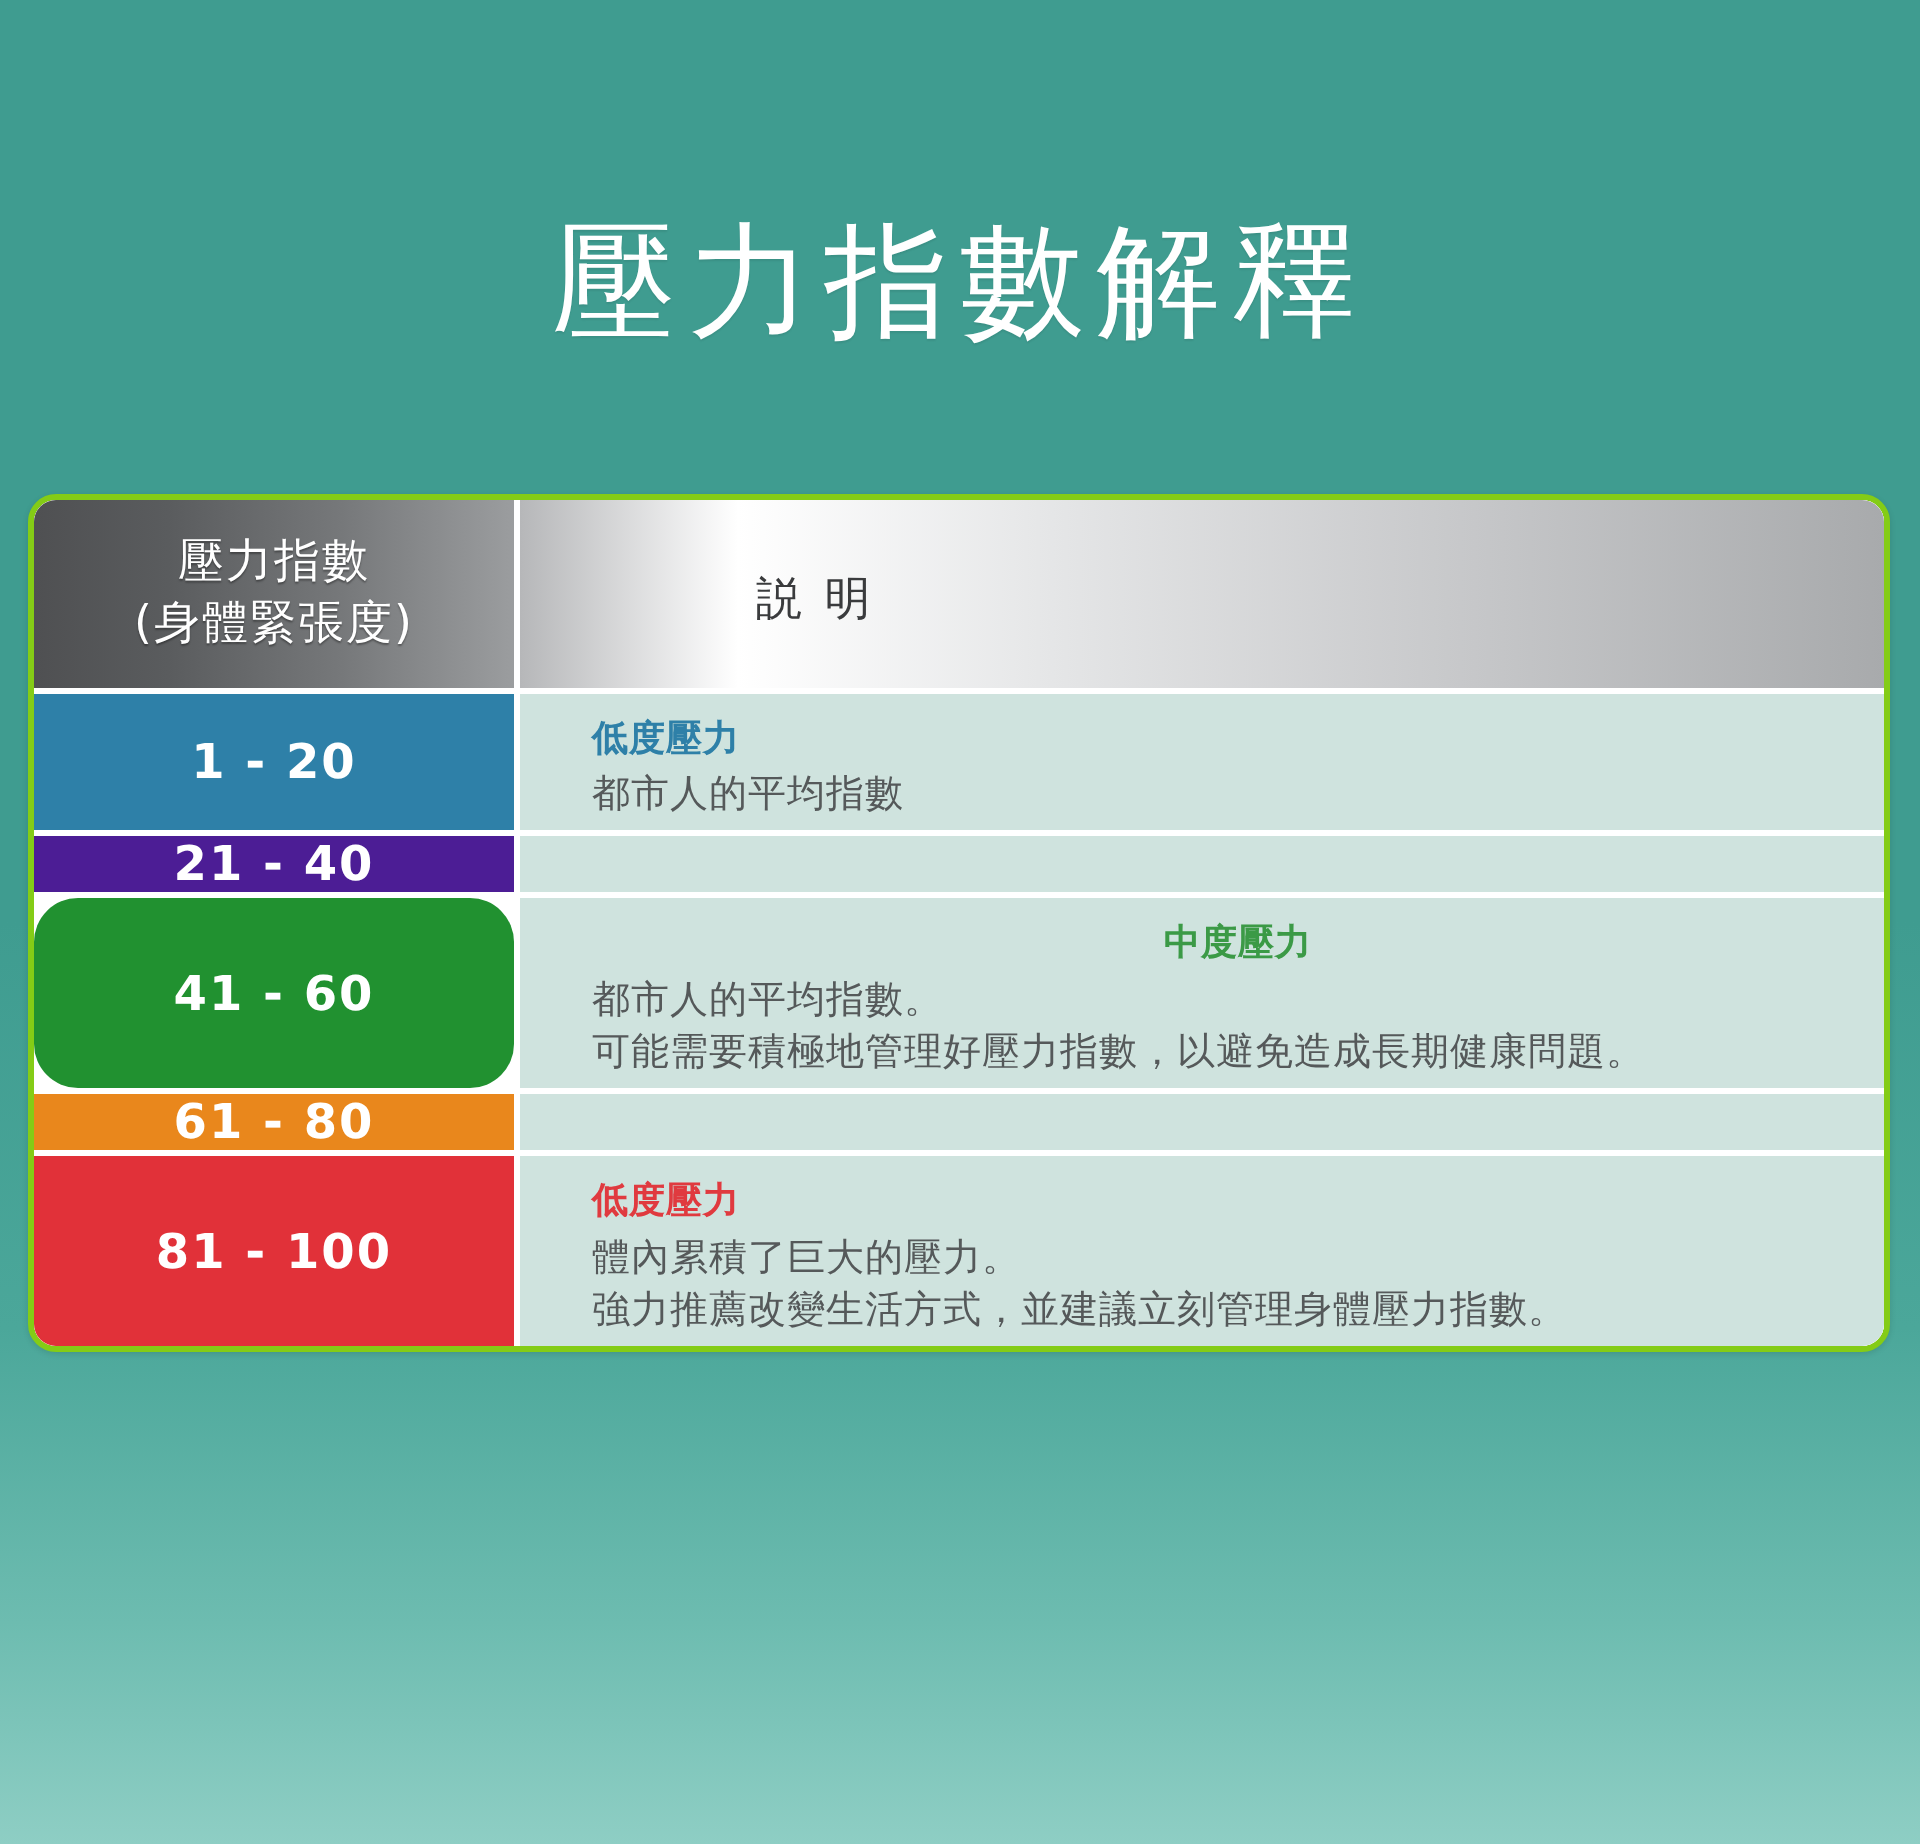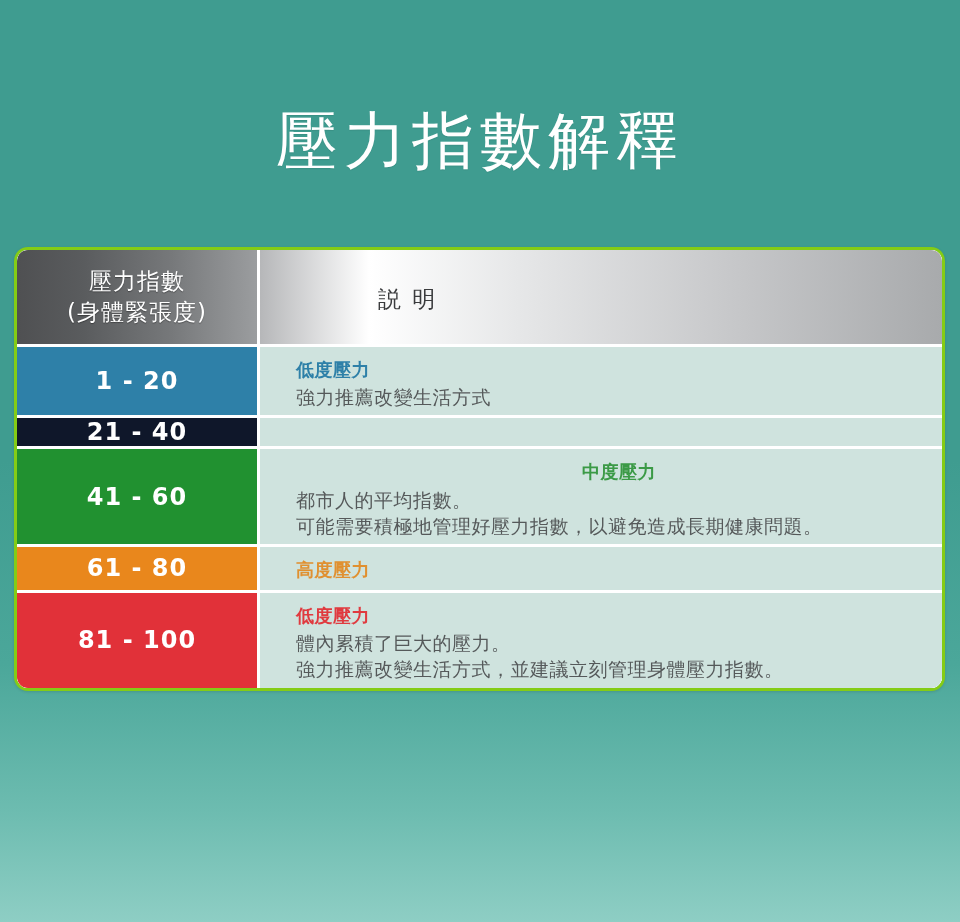--- a/index.html
+++ b/index.html
@@ -126,22 +126,22 @@
   }
   .desc-line {
     font-size: 19px;
     color: #55595a;
     line-height: 1.38;
     letter-spacing: 0.5px;
   }
 
   
   .band-0 .cell-left { background: #2e80a8; }
-  .band-1 .cell-left { background: #0f172a; }
-  .band-2 .cell-left { background: #219130; }
+  .band-1 .cell-left { background: #4c1d95; }
+  .band-2 .cell-left { background: #219130; border-radius: 22px; }
   .band-3 .cell-left { background: #e9871c; }
   .band-4 .cell-left { background: #e13139; }
 
   .band-0 .desc-title { color: #2e80a8; }
   .band-1 .desc-title { color: #1ba0ab; }
   .band-2 .desc-title { color: #3b9a46; text-align: center; }
   .band-3 .desc-title { color: #e09030; }
   .band-4 .desc-title { color: #e03a3f; }
 
   .row:last-child .cell-left,
@@ -169,21 +169,21 @@
         </div>
         <div class="cell-right">
           <span class="header-desc-label">説  明</span>
         </div>
       </div>
 
       <div class="row band-0">
         <div class="cell-left">1 - 20</div>
         <div class="cell-right">
           <div class="desc-title">低度壓力</div>
-          <div class="desc-line">強力推薦改變生活方式</div>
+          <div class="desc-line">都市人的平均指數</div>
         </div>
       </div>
 
       <div class="row band-1">
         <div class="cell-left">21 - 40</div>
         <div class="cell-right">
         </div>
       </div>
 
       <div class="row band-2">
@@ -191,21 +191,20 @@
         <div class="cell-right">
           <div class="desc-title">中度壓力</div>
           <div class="desc-line">都市人的平均指數。</div>
           <div class="desc-line">可能需要積極地管理好壓力指數，以避免造成長期健康問題。</div>
         </div>
       </div>
 
       <div class="row band-3">
         <div class="cell-left">61 - 80</div>
         <div class="cell-right">
-          <div class="desc-title">高度壓力</div>
         </div>
       </div>
 
       <div class="row band-4">
         <div class="cell-left">81 - 100</div>
         <div class="cell-right">
           <div class="desc-title">低度壓力</div>
           <div class="desc-line">體內累積了巨大的壓力。</div>
           <div class="desc-line">強力推薦改變生活方式，並建議立刻管理身體壓力指數。</div>
         </div>

